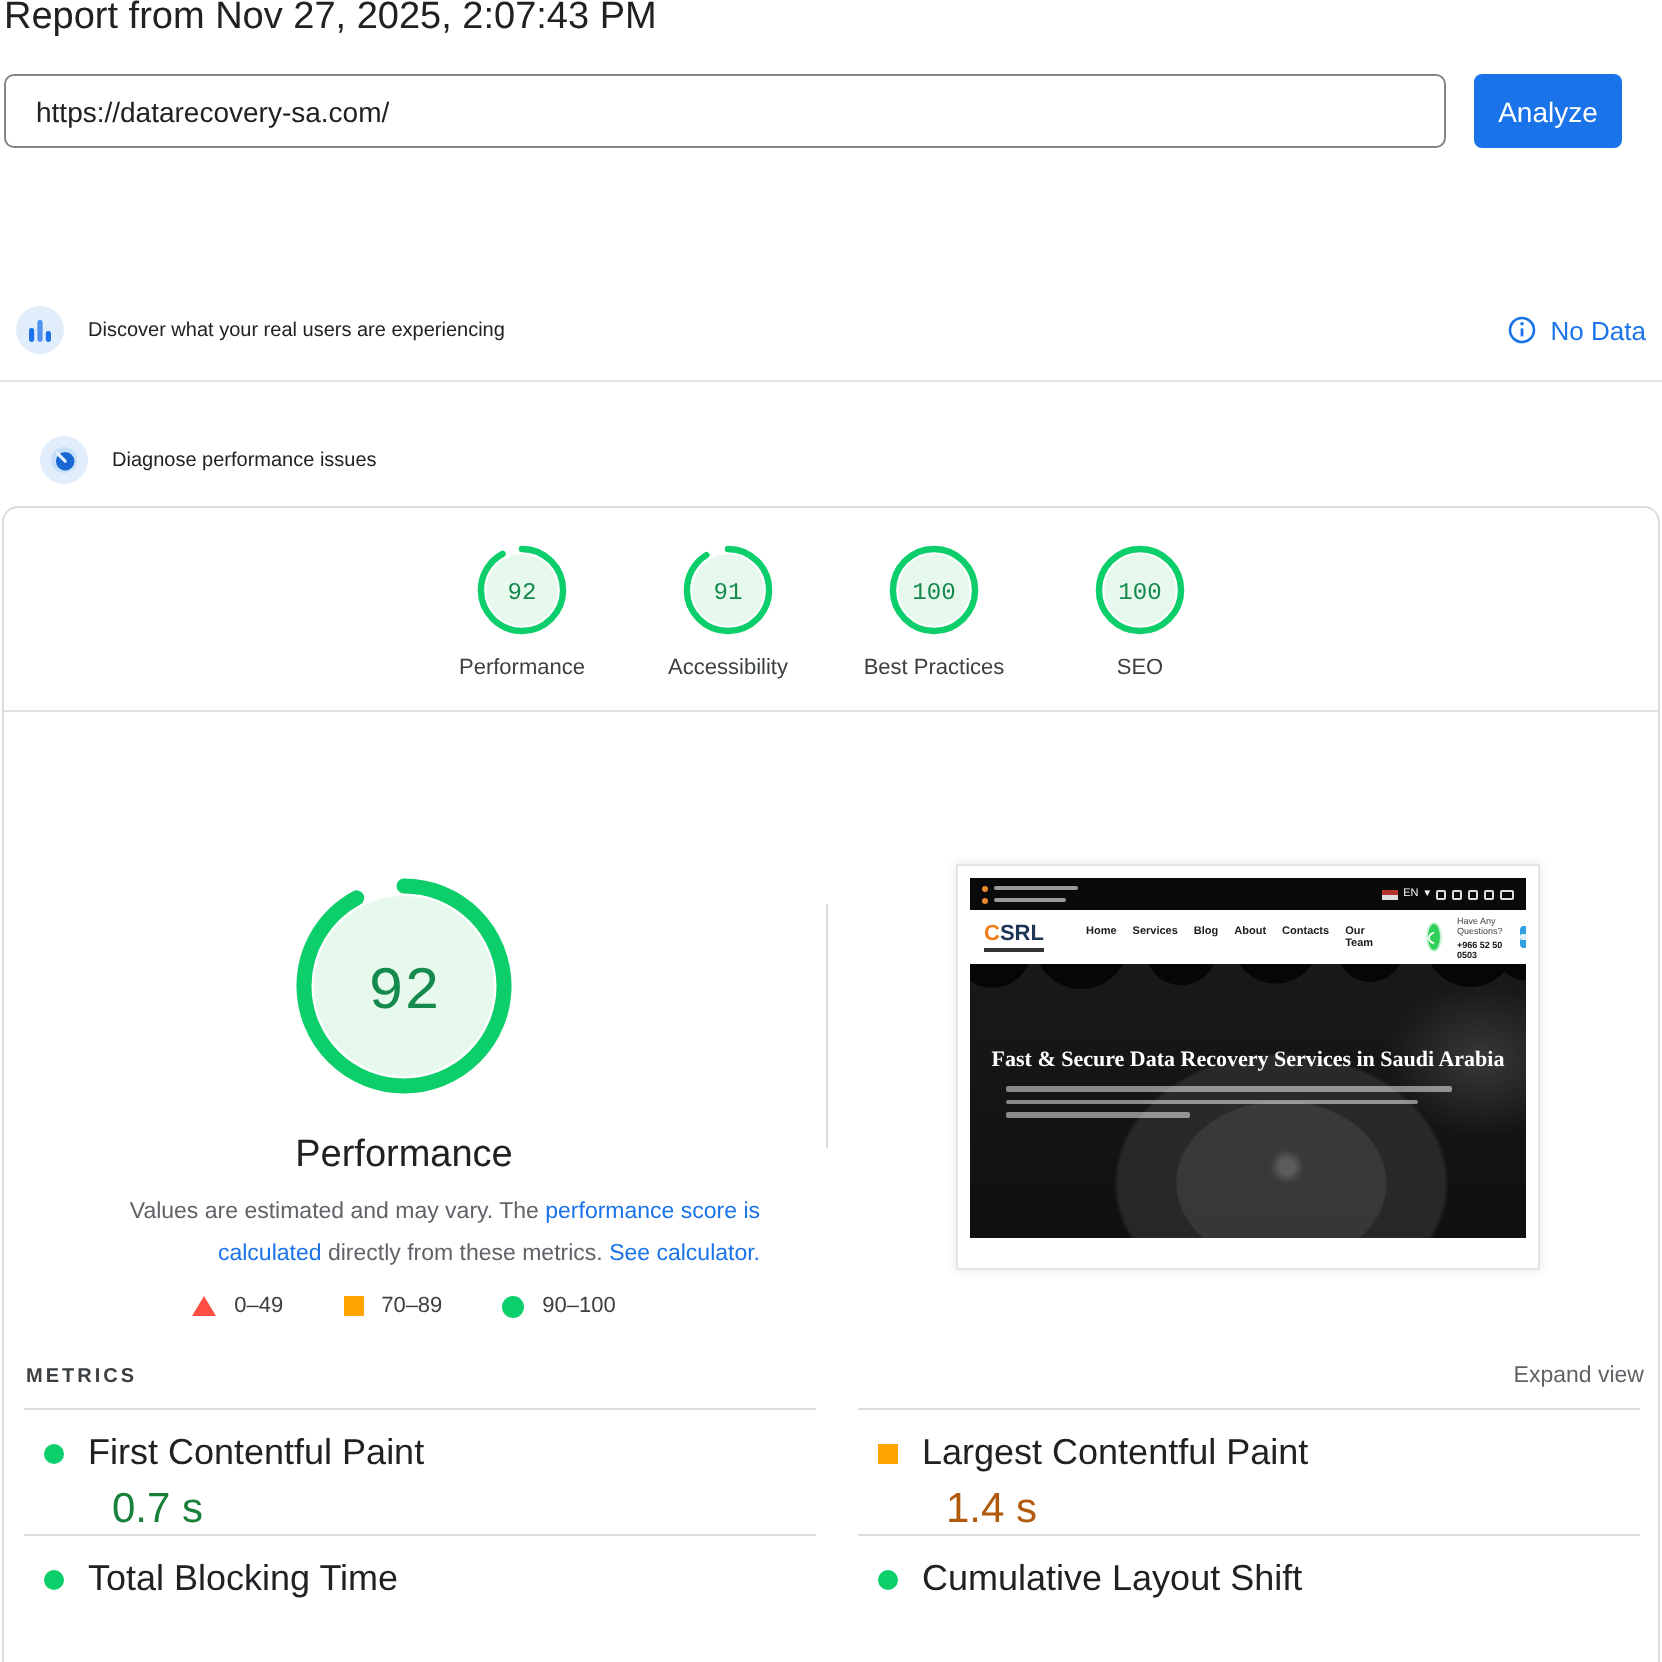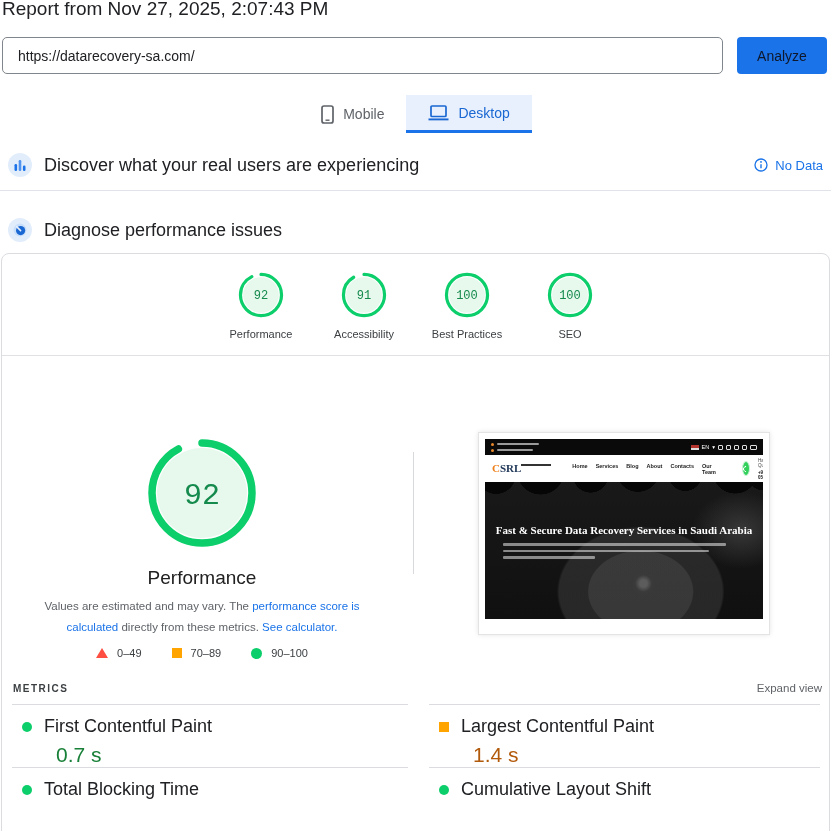--- a/index.html
+++ b/index.html
@@ -4,45 +4,45 @@
 <style>
   * { margin:0; padding:0; box-sizing:border-box; }
   body { background:#fff; font-family:"Liberation Sans","DejaVu Sans",sans-serif; }
   #page { position:relative; width:831px; height:831px; background:#fff; overflow:hidden; color:#202124; }
 
   
   .report-title { position:absolute; left:2px; top:-2px; font-size:19px; color:#202124; }
 
   
   .url-input { position:absolute; left:2px; top:37px; width:721px; height:37px; border:1px solid #80868b; border-radius:5px; font-size:14px; color:#202124; padding:0 15px; outline:none; font-family:inherit; }
-  .analyze-btn { position:absolute; left:737px; top:37px; width:90px; height:37px; background:var(--accent,#1a73e8); color:#0f172a; border:none; border-radius:4px; font-size:14px; font-weight:500; font-family:inherit; cursor:pointer; }
+  .analyze-btn { position:absolute; left:737px; top:37px; width:74px; height:37px; background:var(--accent,#1a73e8); color:#ffffff; border:none; border-radius:4px; font-size:14px; font-weight:500; font-family:inherit; cursor:pointer; }
 
   
   .tabs { position:absolute; left:0; top:95px; width:831px; display:flex; justify-content:center; }
   .tab { height:38px; display:flex; align-items:center; gap:9px; padding:0 22px; font-size:14px; color:#5f6368; cursor:pointer; }
   .tab.selected { background:#e8f0fe; color:#1967d2; border-bottom:3px solid var(--accent,#1a73e8); }
 
   
   .section-row { position:absolute; left:0; width:831px; display:flex; align-items:center; }
   .sec-icon { width:24px; height:24px; border-radius:50%; background:#e2edfc; display:flex; align-items:center; justify-content:center; margin:0 12px 0 8px; flex:0 0 auto; }
-  .section-title { font-size:18px; color:#202124; }
+  .section-title { font-size:10px; color:#202124; }
   .no-data { margin-left:auto; margin-right:8px; display:flex; align-items:center; gap:7px; color:var(--accent,#1a73e8); font-size:13px; cursor:pointer; }
   .divider-h { position:absolute; left:0; top:190px; width:831px; height:1px; background:#e0e3e7; }
 
   
   .card { position:absolute; left:1px; top:253px; width:829px; height:640px; border:1px solid #dadce0; border-radius:8px; background:#fff; }
   .gauges-row { position:absolute; left:0; top:0; width:100%; height:102px; border-bottom:1px solid #dfe1e5; display:flex; justify-content:center; gap:7px; padding-top:16px; }
   .gauge-item { width:96px; display:flex; flex-direction:column; align-items:center; cursor:pointer; }
   .gauge-item .glabel { margin-top:8px; font-size:11px; color:#3c4043; text-align:center; white-space:nowrap; }
   .gauge-num { font-family:"Liberation Mono","DejaVu Sans Mono",monospace; fill:var(--score-text,#148a4c); }
 
   
   .big-gauge { position:absolute; left:143px; top:182px; }
   .perf-heading { position:absolute; left:0; top:313px; width:400px; text-align:center; font-size:19px; color:#212121; }
-  .disclaimer { position:absolute; left:22px; top:342px; width:356px; text-align:center; font-size:11.5px; line-height:1.85; color:#5f6368; }
+  .disclaimer { position:absolute; left:22px; top:342px; width:356px; text-align:right; font-size:11.5px; line-height:1.85; color:#5f6368; }
   .disclaimer a { color:var(--accent,#1a73e8); text-decoration:none; cursor:pointer; }
   .legend { position:absolute; left:0; top:393px; width:400px; display:flex; justify-content:center; gap:30px; align-items:center; }
   .legend-item { display:flex; align-items:center; gap:9px; font-size:11px; color:#3c4043; }
   .shape-triangle { width:0; height:0; border-left:6px solid transparent; border-right:6px solid transparent; border-bottom:10px solid var(--fail,#ff4e42); }
   .shape-square { width:10px; height:10px; background:var(--average-icon,#ffa400); }
   .shape-circle { width:11px; height:11px; border-radius:50%; background:var(--pass,#0cce6b); }
   .v-divider { position:absolute; left:411px; top:198px; width:1px; height:122px; background:#d7d9dd; }
 
   
   .thumb { position:absolute; left:476px; top:178px; width:292px; height:203px; background:#fff; border:1px solid #e4e4e4; box-shadow:0 0 5px rgba(0,0,0,0.10); padding:6px; }
@@ -50,21 +50,21 @@
   .pv-topbar { height:16px; background:#0a0a0a; display:flex; align-items:center; padding:0 6px; gap:4px; }
   .pv-contact { display:flex; flex-direction:column; gap:3px; }
   .pv-contact .row { display:flex; align-items:center; gap:3px; }
   .pv-dot { width:3px; height:3px; border-radius:50%; background:#e8882a; }
   .pv-bar { height:2px; background:#9a9a9a; border-radius:1px; }
   .pv-right { margin-left:auto; display:flex; align-items:center; gap:3px; }
   .pv-flag { width:8px; height:5px; background:linear-gradient(#b3332e 50%,#ddd 50%); }
   .pv-lang { color:#fff; font-size:5.5px; }
   .pv-soc { width:5px; height:5px; border:1px solid #ddd; border-radius:1px; }
   .pv-nav { height:27px; background:#fff; display:flex; align-items:center; padding:0 7px; gap:5px; position:relative; z-index:3; }
-  .pv-logo { display:flex; flex-direction:row; line-height:1;font-family:Liberation Serif, serif; }
+  .pv-logo { display:flex; flex-direction:column; line-height:1; }
   .pv-logo .l1 { font-size:11px; font-weight:700; }
   .pv-logo .lc { color:#ef7f1a; }
   .pv-logo .lrest { color:#1d3557; }
   .pv-logo .l2 { margin-top:1px; width:30px; height:2px; background:#333; }
   .pv-menu { display:flex; gap:8px; margin-left:16px; }
   .pv-menu span { font-size:5.5px; font-weight:700; color:#1b1b1b; }
   .pv-search { margin-left:10px; }
   .pv-wa { width:15px; height:15px; border-radius:50%; background:#31d05a; border:1.5px solid #c9f2d6; margin-left:6px; display:flex; align-items:center; justify-content:center; }
   .pv-handset { width:6px; height:6px; border:1.5px solid #fff; border-radius:50%; border-left-color:transparent; border-bottom-color:transparent; transform:rotate(-135deg); }
   .pv-cta-text { display:flex; flex-direction:column; gap:2px; margin-left:3px; }
@@ -111,36 +111,20 @@
 </head>
 <body>
 
 <div id="page">
 
   <div class="report-title">Report from Nov 27, 2025, 2:07:43 PM</div>
 
   <input class="url-input" type="text" value="https://datarecovery-sa.com/" style="">
   <button class="analyze-btn">Analyze</button>
 
-  <div class="tabs">
-    <div class="tab">
-      <svg width="13" height="19" viewBox="0 0 13 19">
-        <rect x="1" y="1" width="11" height="17" rx="2" fill="none" stroke="#5f6368" stroke-width="1.7"></rect>
-        <line x1="4.5" y1="15.2" x2="8.5" y2="15.2" stroke="#5f6368" stroke-width="1.4"></line>
-      </svg>
-      <span>Mobile</span>
-    </div>
-    <div class="tab selected">
-      <svg width="21" height="16" viewBox="0 0 21 16">
-        <rect x="3" y="1" width="15" height="10.5" rx="1" fill="none" stroke="#1967d2" stroke-width="1.7"></rect>
-        <line x1="0.5" y1="14.4" x2="20.5" y2="14.4" stroke="#1967d2" stroke-width="1.9"></line>
-      </svg>
-      <span>Desktop</span>
-    </div>
-  </div>
 
   <div class="section-row" style="top:150px;height:30px;">
     <span class="sec-icon">
       <svg width="12" height="12" viewBox="0 0 12 12">
         <rect x="0.5" y="5" width="2.6" height="7" rx="1.2" fill="#1a73e8"></rect>
         <rect x="4.7" y="1" width="2.6" height="11" rx="1.2" fill="#4f93ef"></rect>
         <rect x="8.9" y="6.5" width="2.6" height="5.5" rx="1.2" fill="#1a73e8"></rect>
       </svg>
     </span>
     <span class="section-title">Discover what your real users are experiencing</span>
@@ -149,21 +133,21 @@
         <circle cx="7" cy="7" r="6" fill="none" stroke="#1a73e8" stroke-width="1.3"></circle>
         <line x1="7" y1="6.2" x2="7" y2="10.2" stroke="#1a73e8" stroke-width="1.4"></line>
         <circle cx="7" cy="3.9" r="0.9" fill="#1a73e8"></circle>
       </svg>
       <span>No Data</span>
     </span>
   </div>
 
   <div class="divider-h"></div>
 
-  <div class="section-row" style="top:215px;height:30px;">
+  <div class="section-row" style="top:215px;height:30px;padding-left:12px;">
     <span class="sec-icon">
       <svg width="14" height="14" viewBox="0 0 14 14">
         <circle cx="7" cy="7" r="6.5" fill="#c8dffa"></circle>
         <circle cx="7.6" cy="7.6" r="4.6" fill="#1967d2"></circle>
         <line x1="7.6" y1="7.6" x2="3.6" y2="3.6" stroke="#e8f0fe" stroke-width="1.6" stroke-linecap="round"></line>
       </svg>
     </span>
     <span class="section-title">Diagnose performance issues</span>
   </div>
 

